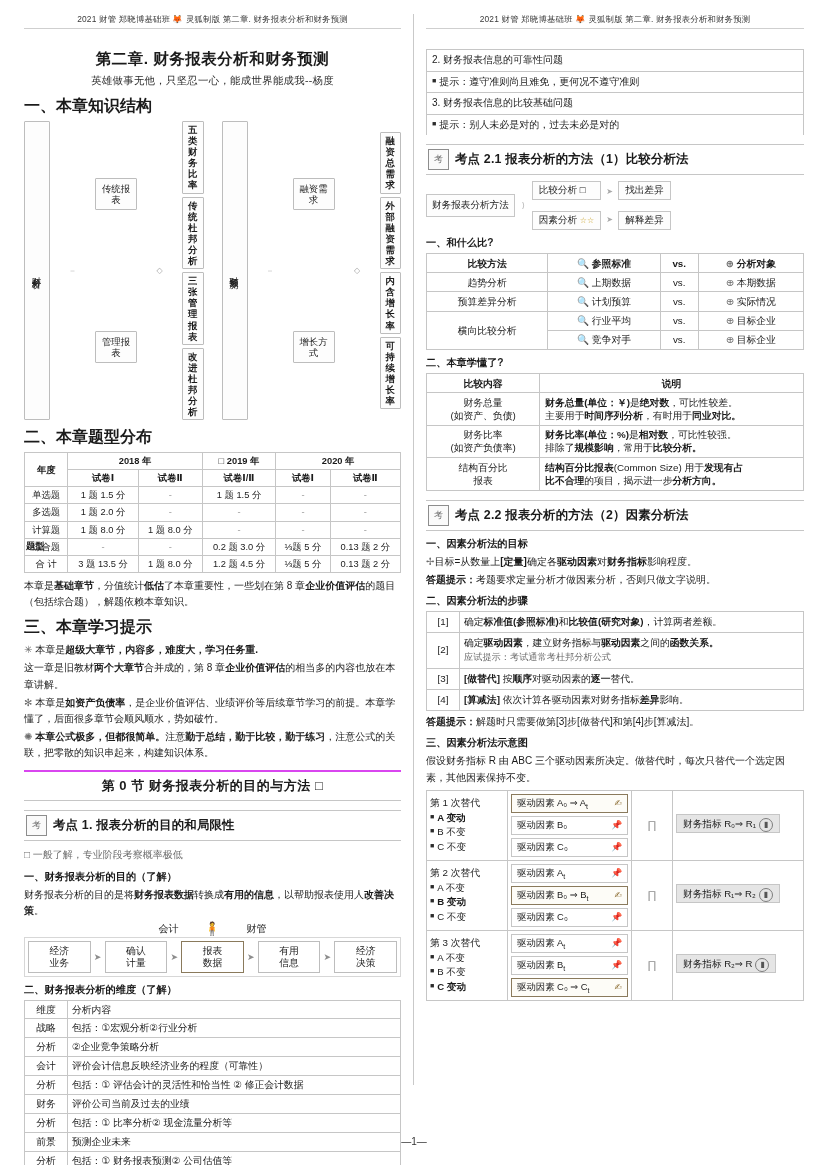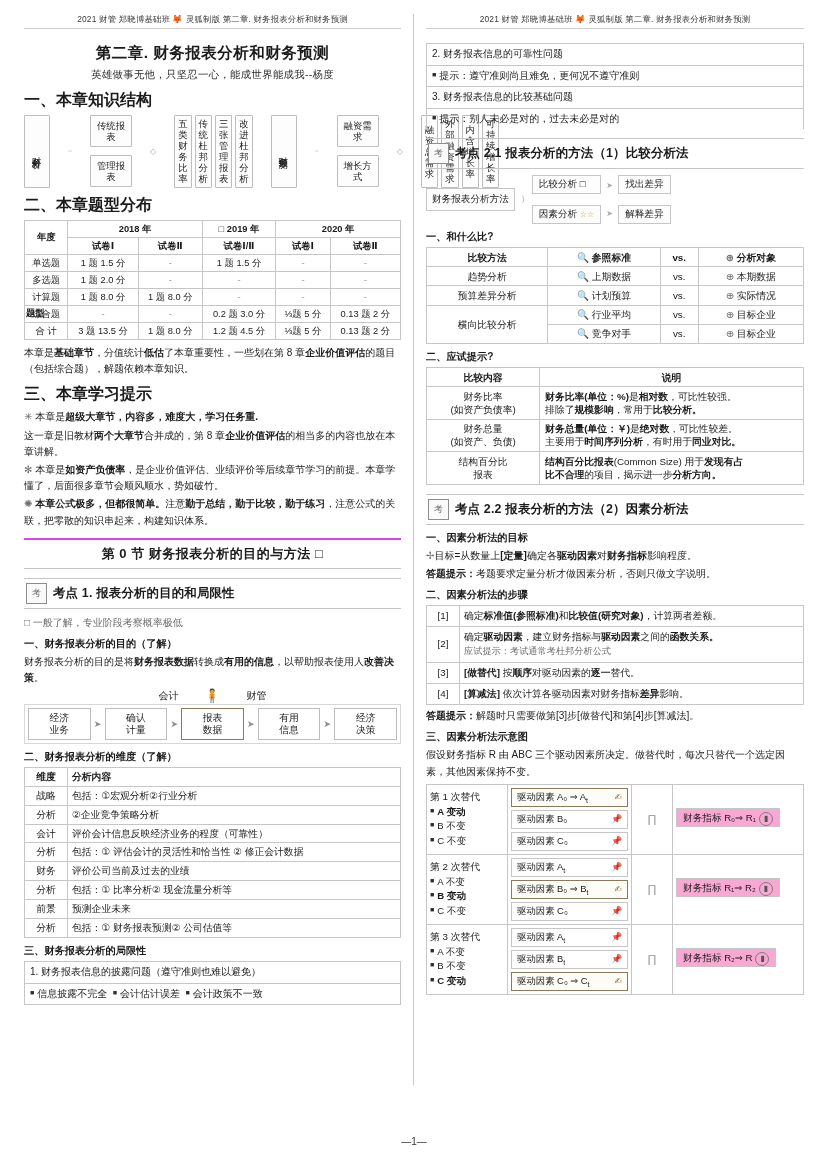--- a/index.html
+++ b/index.html
@@ -3,49 +3,49 @@
 <meta charset="utf-8">
 <style>
   html,body{margin:0;padding:0;background:#e9e9e9;}
   body{font-family:"Liberation Sans","DejaVu Sans",sans-serif;color:#1b1b1b;}
   .page{width:828px;height:1165px;background:#ffffff;position:relative;overflow:hidden;
         box-sizing:border-box;padding:0;}
   .cols{display:flex;gap:0;padding:14px 12px 0 12px;box-sizing:border-box;height:1085px;}
   .col{width:50%;box-sizing:border-box;padding:0 12px;position:relative;}
   .col.left{border-right:1px solid #c9c9c9;}
   .runhead{font-size:8.4px;color:#3a3a3a;text-align:center;letter-spacing:.2px;
-           padding-bottom:3px;border-bottom:1px solid #cfcfcf;margin-bottom:14px;white-space:nowrap;}
+           padding-bottom:3px;border-bottom:1px solid #cfcfcf;margin-bottom:20px;white-space:nowrap;}
   .chapter-title{text-align:center;font-size:15.5px;font-weight:bold;letter-spacing:.5px;margin:6px 0 4px;}
   .motto{text-align:center;font-family:"Liberation Serif","DejaVu Serif",serif;font-size:10.4px;color:#2b2b2b;margin-bottom:8px;letter-spacing:.3px;}
   h2.sec{font-size:16px;font-weight:bold;margin:7px 0 4px;}
   h3.sub{font-size:10.2px;font-weight:bold;margin:6px 0 3px;}
   p.body{font-size:10px;line-height:1.62;margin:0 0 2px;}
   .b{font-weight:bold;}
   .gray{color:#6d6d6d;}
   .small{font-size:9.2px;}
 
   
   .kdiag{display:flex;align-items:stretch;gap:18px;margin:4px 0 6px;font-size:9.4px;}
   .kbox{border:1px solid #bdbdbd;background:#fdfdfd;display:flex;align-items:center;
         justify-content:center;text-align:center;padding:2px 3px;line-height:1.18;border-radius:1px;}
   .kroot{writing-mode:vertical-rl;text-orientation:upright;letter-spacing:1px;padding:4px 2px;width:20px;}
   .kmid{display:flex;flex-direction:column;justify-content:space-around;gap:8px;}
-  .kleaf{display:flex;flex-direction:row;gap:3px;justify-content:space-between;}
+  .kleaf{display:flex;flex-direction:column;gap:3px;justify-content:center;font-weight:bold;}
   .conn{width:9px;display:flex;align-items:center;justify-content:center;color:#a9a9a9;font-size:8px;}
 
   
   table.t{border-collapse:collapse;width:100%;font-size:9.3px;margin:3px 0 5px;background:#fff;}
   table.t th,table.t td{border:1px solid #c6c6c6;padding:2px 3px;text-align:center;line-height:1.3;}
   table.t th{font-weight:bold;}
   table.t td.dash{color:#9a9a9a;}
 
   table.dim{border-collapse:collapse;width:100%;font-size:9.8px;margin:3px 0 5px;}
   table.dim td{border:1px solid #c6c6c6;padding:2px 4px;line-height:1.42;vertical-align:middle;}
   table.dim td.k{text-align:center;width:34px;white-space:nowrap;}
-  table.dim td.hd{font-weight:bold;border-radius:7px;}
+  table.dim td.hd{font-weight:normal;border-radius:7px;}
 
   .boxline{border:1px solid #c6c6c6;border-bottom:none;font-size:10px;padding:3px 5px;line-height:1.45;}
   .boxline:last-child{border-bottom:1px solid #c6c6c6;}
   .bulletrow{font-size:10px;}
   .sq{font-size:7px;vertical-align:2px;margin-right:3px;color:#2b2b2b;}
 
   .sec0{text-align:center;font-size:13px;font-weight:bold;border-top:2px solid #d946ef;
         border-bottom:1px solid #c6c6c6;padding:5px 0;margin:9px 0 8px;letter-spacing:.5px;}
   .kaodian{display:flex;align-items:center;gap:6px;border-top:1px solid #c6c6c6;
            border-bottom:1px solid #c6c6c6;padding:4px 2px;margin:9px 0 6px;}
@@ -85,21 +85,21 @@
   table.subst>tbody>tr>td{border:1px solid #c6c6c6;padding:3px 3px;vertical-align:middle;}
   td.lab{width:74px;line-height:1.5;}
   td.lab .hd{font-size:9.8px;}
   .factors{display:flex;flex-direction:column;gap:3px;}
   .fitem{border:1px solid #c6c6c6;padding:2px 5px;display:flex;justify-content:space-between;
          align-items:center;gap:6px;background:#fff;font-size:9.4px;white-space:nowrap;}
   .fitem.hi{border:1.4px solid #8a7a5c;background:#fdfcf7;}
   .pin{color:#9b3b2e;font-size:9px;}
   .hand{color:#8a6a2f;font-size:9px;}
   .midcell{width:34px;text-align:center;color:#8d8d8d;font-size:11px;}
-  .rescell{border:1px solid #c6c6c6;padding:3px 6px;font-size:9.6px;white-space:nowrap;background:#f9a8d4;}
+  .rescell{border:1px solid #c6c6c6;padding:3px 6px;font-size:9.6px;white-space:nowrap;background:#e5e5e5;}
   .chartic{display:inline-block;border:1px solid #7d7d7d;border-radius:50%;width:12px;height:12px;
            line-height:11px;text-align:center;font-size:8px;color:#555;margin-left:3px;}
   sub{font-size:7px;}
   .pagenum{position:absolute;bottom:18px;left:0;right:0;text-align:center;font-size:10px;color:#333;}
 </style>
 </head>
 <body>
 
 <div class="page">
   <div class="cols">
@@ -380,36 +380,36 @@
               <td><span class="mag">⊕</span> 目标企业</td>
             </tr>
             <tr>
               <td><span class="mag">🔍</span> 竞争对手</td>
               <td>vs.</td>
               <td><span class="mag">⊕</span> 目标企业</td>
             </tr>
           </tbody>
       </table>
 
-      <h3 class="sub">二、应试提示?</h3>
+      <h3 class="sub">二、本章学懂了?</h3>
       <table class="cmp">
         <thead>
           <tr>
             <th style="width:30%">比较内容</th>
             <th>说明</th>
           </tr>
         </thead>
         <tbody id="content-body">
             <tr>
+              <td>财务总量<br>(如资产、负债)</td>
+              <td class="l"><b>财务总量(单位：￥)</b>是<b>绝对数</b>，可比性较差。<br>主要用于<b>时间序列分析</b>，有时用于<b>同业对比。</b></td>
+            </tr>
+            <tr>
               <td>财务比率<br>(如资产负债率)</td>
               <td class="l"><b>财务比率(单位：%)</b>是<b>相对数</b>，可比性较强。<br>排除了<b>规模影响</b>，常用于<b>比较分析。</b></td>
-            </tr>
-            <tr>
-              <td>财务总量<br>(如资产、负债)</td>
-              <td class="l"><b>财务总量(单位：￥)</b>是<b>绝对数</b>，可比性较差。<br>主要用于<b>时间序列分析</b>，有时用于<b>同业对比。</b></td>
             </tr>
             <tr>
               <td>结构百分比<br>报表</td>
               <td class="l"><b>结构百分比报表</b>(Common Size)  用于<b>发现有占</b><br><b>比不合理</b>的项目，揭示进一步<b>分析方向。</b></td>
             </tr>
           </tbody>
       </table>
 
       <div class="kaodian">
         <div class="stamp">考</div>

